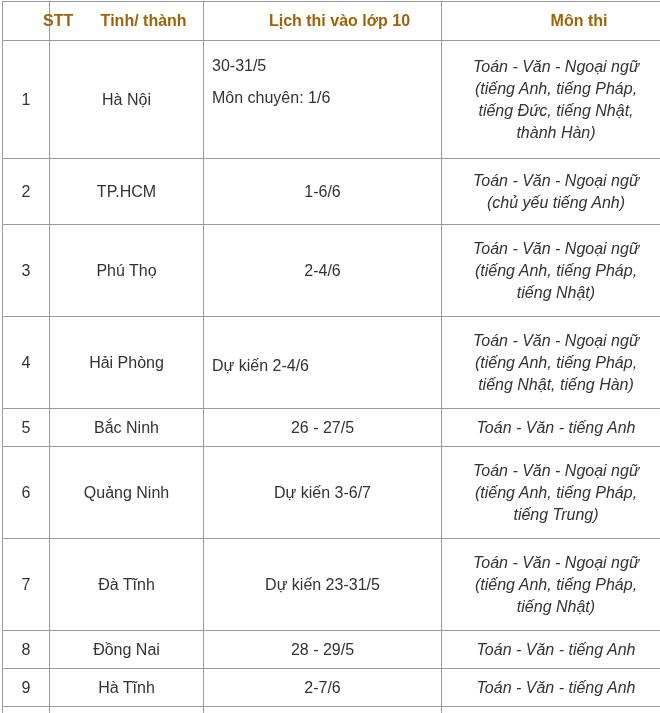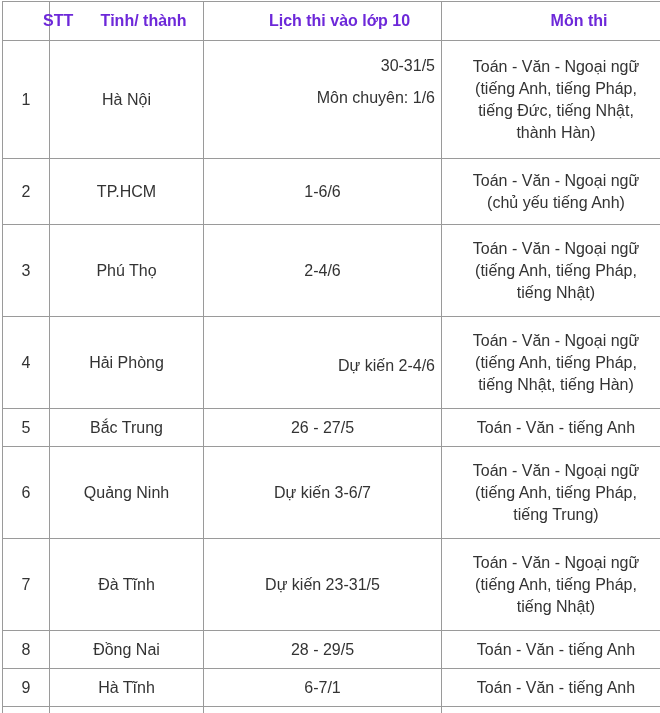--- a/index.html
+++ b/index.html
@@ -11,31 +11,31 @@
     font-size: 16px; color: #333333;
     table-layout: fixed;
     width: 680px;
   }
   td, th {
     border: 1px solid #9a9a9a;
     padding: 0 6px;
     vertical-align: middle;
     line-height: 22px;
   }
-  th { font-weight: bold; color: #6d28d9; height: 38px; text-align: center; padding-left: 40px; }
+  th { font-weight: bold; color: #a16207; height: 38px; text-align: center; padding-left: 40px; }
   col.c1 { width: 47px; }
   col.c2 { width: 154px; }
   col.c3 { width: 238px; }
   col.c4 { width: 241px; }
   td.center { text-align: center; }
-  td.left { text-align: right; padding-left: 8px; }
+  td.left { text-align: left; padding-left: 8px; }
   td.mon { text-align: left; padding-left: 14px; }
   .line { display: block; }
   .gap { display: block; height: 10px; }
-  .stack { display: block; text-align: center; width: 200px; }
+  .stack { display: block; text-align: center; width: 200px; font-style: italic; }
 </style>
 </head>
 <body>
 
 <table>
   <colgroup>
       <col class="c1">
       <col class="c2">
       <col class="c3">
       <col class="c4">
@@ -102,21 +102,21 @@
         <td class="mon">
           <span class="stack">
             <span class="line">Toán - Văn - Ngoại ngữ</span>
             <span class="line">(tiếng Anh, tiếng Pháp,</span>
             <span class="line">tiếng Nhật, tiếng Hàn)</span>
           </span>
         </td>
       </tr>
       <tr style="height: 38px;">
         <td class="center">5</td>
-        <td class="center">Bắc Trung</td>
+        <td class="center">Bắc Ninh</td>
         <td class="center">
           <span class="line">26 - 27/5</span>
         </td>
         <td class="mon">
           <span class="stack">
             <span class="line">Toán - Văn - tiếng Anh</span>
           </span>
         </td>
       </tr>
       <tr style="height: 92px;">
@@ -156,21 +156,21 @@
         <td class="mon">
           <span class="stack">
             <span class="line">Toán - Văn - tiếng Anh</span>
           </span>
         </td>
       </tr>
       <tr style="height: 38px;">
         <td class="center">9</td>
         <td class="center">Hà Tĩnh</td>
         <td class="center">
-          <span class="line">6-7/1</span>
+          <span class="line">2-7/6</span>
         </td>
         <td class="mon">
           <span class="stack">
             <span class="line">Toán - Văn - tiếng Anh</span>
           </span>
         </td>
       </tr>
       <tr style="height: 38px;">
         <td></td>
         <td></td>

